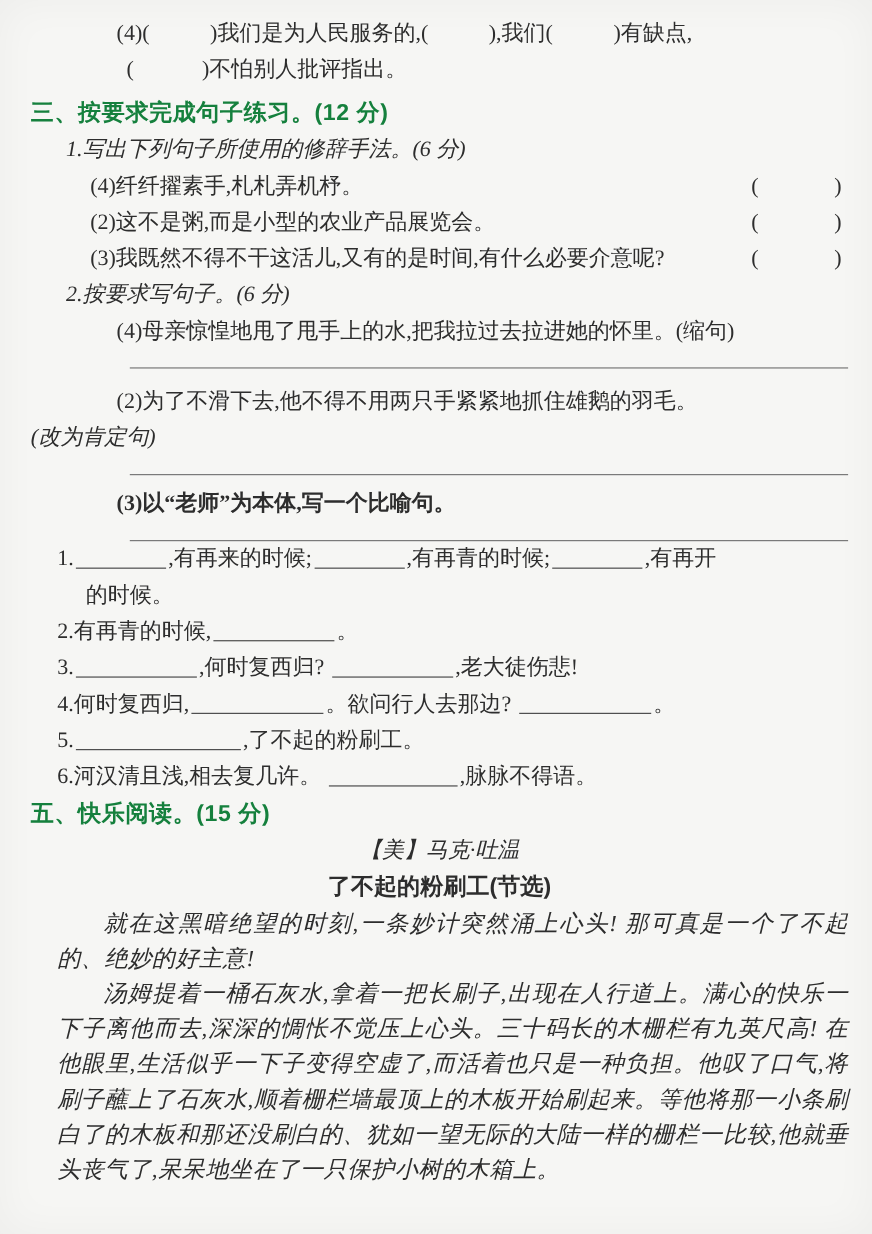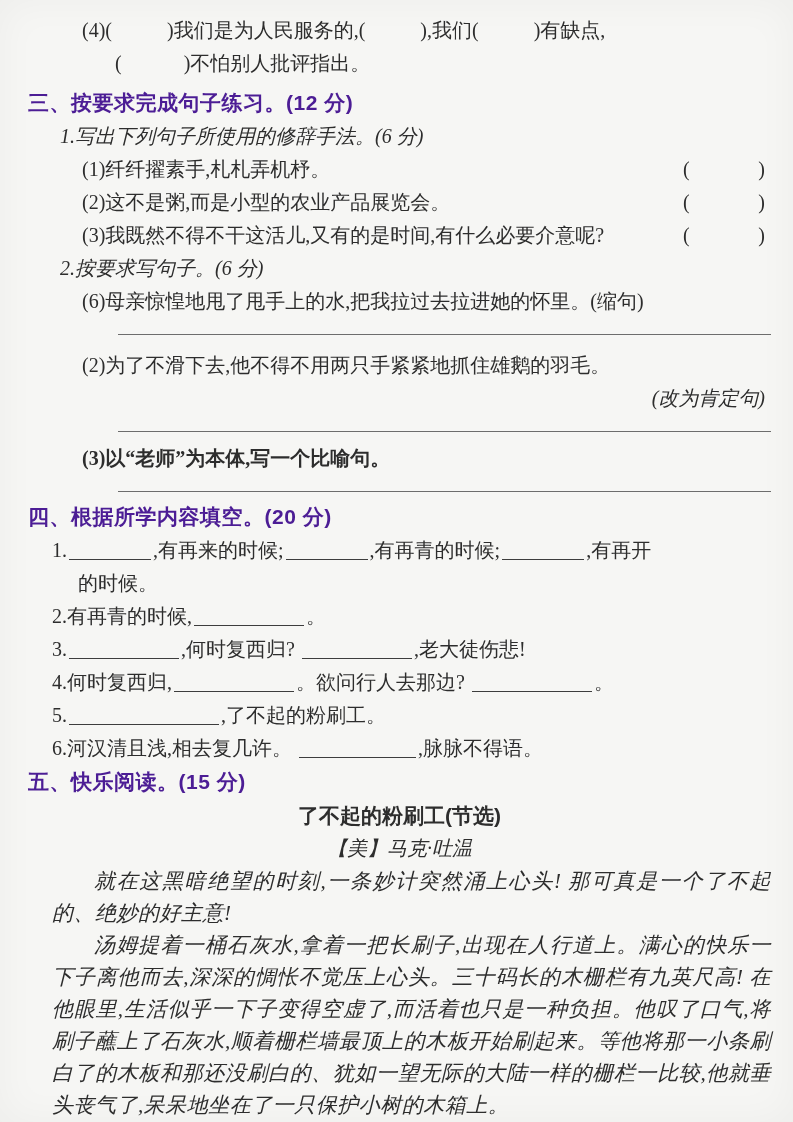--- a/index.html
+++ b/index.html
@@ -14,26 +14,26 @@
     box-sizing:border-box;
     padding:14px 22px 0 28px;
     overflow:hidden;
     box-shadow:inset 0 0 40px rgba(0,0,0,0.04);
   }
   .row { line-height:33px; white-space:nowrap; }
   .hdr {
     font-family:"Liberation Sans","DejaVu Sans",sans-serif;
     font-weight:700;
     font-size:21px;
-    color:#4c1d95;
+    color:#15803d;
     line-height:34px;
     letter-spacing:0.5px;
   }
   .kai { font-style:italic; }
-  .ind-a { margin-left:54px; }   
+  .ind-a { margin-left:78px; }   
   .ind-b { margin-left:87px; }   
   .ind-c { margin-left:32px;font-style:italic; }   
   .ind-d { margin-left:24px; }   
   .ind-e { margin-left:50px; }   
   .paren-gap { display:inline-block; width:55px; }
   .paren-gap-sm { display:inline-block; width:62px; }
   .blank {
     display:inline-block;
     height:20px;
     border-bottom:1.6px solid #3d3d3d;
@@ -47,21 +47,21 @@
   .parens {
     width:82px; margin-right:6px;
     display:flex; justify-content:space-between;
     flex:0 0 auto;
   }
   .ansline {
     margin-left:90px;
     height:16px;
     border-bottom:1.8px solid #6d6d6d;
   }
-  .note-right { text-align:right; margin-right:6px; }
+  .note-right { margin-right:16px; }
   .center { text-align:center; white-space:normal; }
   .title-line { font-family:"Liberation Sans","DejaVu Sans",sans-serif; font-weight:700; font-size:21px; line-height:33px; }
   .passage {
     margin-left:24px;
     font-size:21px;
     line-height:32px;
     text-align:justify;
     white-space:normal;
     text-indent:2em;
     letter-spacing:0.5px;
@@ -73,21 +73,21 @@
 
 <div class="page">
 
   <div class="row ind-a"><span>(4)(</span><span class="paren-gap"></span><span>)我们是为人民服务的,(</span><span class="paren-gap"></span><span>),我们(</span><span class="paren-gap"></span><span>)有缺点,</span></div>
   <div class="row ind-b"><span>(</span><span class="paren-gap-sm"></span><span>)不怕别人批评指出。</span></div>
 
   <div class="row hdr mt6">三、按要求完成句子练习。(12 分)</div>
   <div class="row ind-c">1.写出下列句子所使用的修辞手法。(6 分)</div>
 
   <div class="rhet row">
-    <span class="txt">(1)纤纤擢素手,札札弄机杼。</span>
+    <span class="txt">(4)纤纤擢素手,札札弄机杼。</span>
     <span class="parens">
         <span>(</span>
         <span>)</span>
       </span>
   </div>
   <div class="rhet row">
     <span class="txt">(2)这不是粥,而是小型的农业产品展览会。</span>
     <span class="parens">
         <span>(</span>
         <span>)</span>
@@ -95,44 +95,43 @@
   </div>
   <div class="rhet row">
     <span class="txt">(3)我既然不得不干这活儿,又有的是时间,有什么必要介意呢?</span>
     <span class="parens">
         <span>(</span>
         <span>)</span>
       </span>
   </div>
 
   <div class="row ind-c">2.按要求写句子。(6 分)</div>
-  <div class="row ind-a">(6)母亲惊惶地甩了甩手上的水,把我拉过去拉进她的怀里。(缩句)</div>
+  <div class="row ind-a">(4)母亲惊惶地甩了甩手上的水,把我拉过去拉进她的怀里。(缩句)</div>
   <div class="ansline"></div>
 
   <div class="row ind-a mt14">(2)为了不滑下去,他不得不用两只手紧紧地抓住雄鹅的羽毛。</div>
   <div class="row note-right kai">(改为肯定句)</div>
   <div class="ansline"></div>
 
   <div class="row ind-a mt10">(3)以“老师”为本体,写一个比喻句。</div>
   <div class="ansline"></div>
 
-  <div class="row hdr mt8">四、根据所学内容填空。(20 分)</div>
 
   <div class="row ind-d"><span>1.</span><span class="blank bw82"></span><span>,有再来的时候;</span><span class="blank bw82"></span><span>,有再青的时候;</span><span class="blank bw82"></span><span>,有再开</span></div>
   <div class="row ind-e">的时候。</div>
 
   <div class="row ind-d"><span>2.</span><span>有再青的时候,</span><span class="blank bw110"></span><span>。</span></div>
 
   <div class="row ind-d"><span>3.</span><span class="blank bw110"></span><span>,何时复西归?</span> <span class="blank bw110"></span><span>,老大徒伤悲!</span></div>
 
   <div class="row ind-d"><span>4.</span><span>何时复西归,</span><span class="blank bw120"></span><span>。欲问行人去那边?</span> <span class="blank bw120"></span><span>。</span></div>
 
   <div class="row ind-d"><span>5.</span><span class="blank bw150"></span><span>,了不起的粉刷工。</span></div>
 
   <div class="row ind-d"><span>6.</span><span>河汉清且浅,相去复几许。</span> <span class="blank bw117"></span><span>,脉脉不得语。</span></div>
 
   <div class="row hdr">五、快乐阅读。(15 分)</div>
+  <div class="row center kai">【美】马克·吐温</div>
   <div class="row center title-line">了不起的粉刷工(节选)</div>
-  <div class="row center kai">【美】马克·吐温</div>
   <div class="passage kai">就在这黑暗绝望的时刻,一条妙计突然涌上心头! 那可真是一个了不起的、绝妙的好主意!</div>
   <div class="passage kai">汤姆提着一桶石灰水,拿着一把长刷子,出现在人行道上。满心的快乐一下子离他而去,深深的惆怅不觉压上心头。三十码长的木栅栏有九英尺高! 在他眼里,生活似乎一下子变得空虚了,而活着也只是一种负担。他叹了口气,将刷子蘸上了石灰水,顺着栅栏墙最顶上的木板开始刷起来。等他将那一小条刷白了的木板和那还没刷白的、犹如一望无际的大陆一样的栅栏一比较,他就垂头丧气了,呆呆地坐在了一只保护小树的木箱上。</div>
 
 </div>
 
 </body></html>

